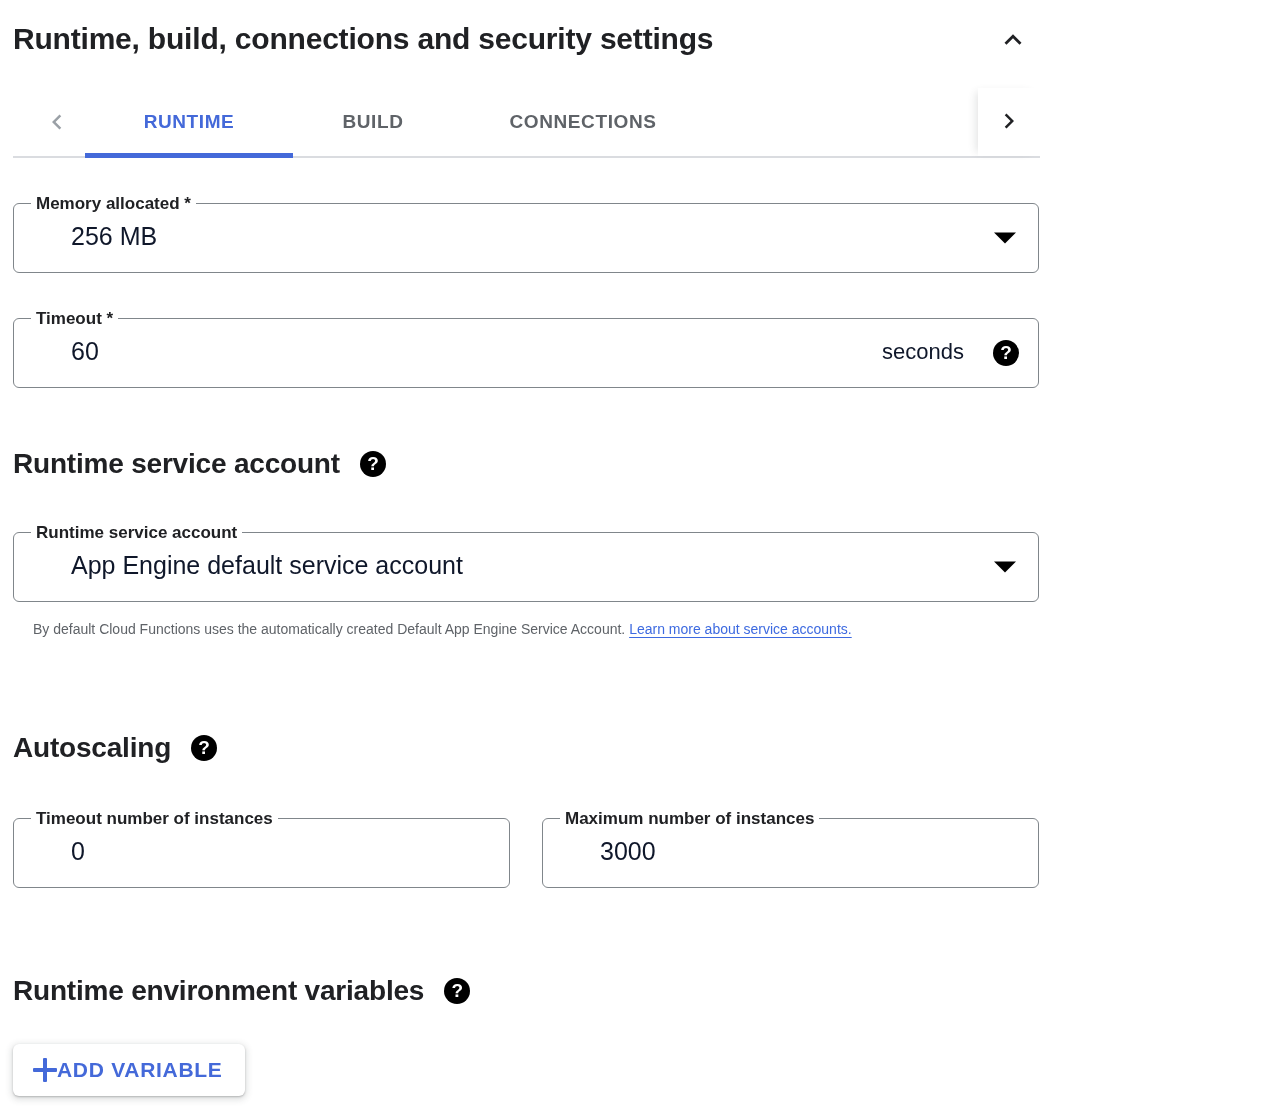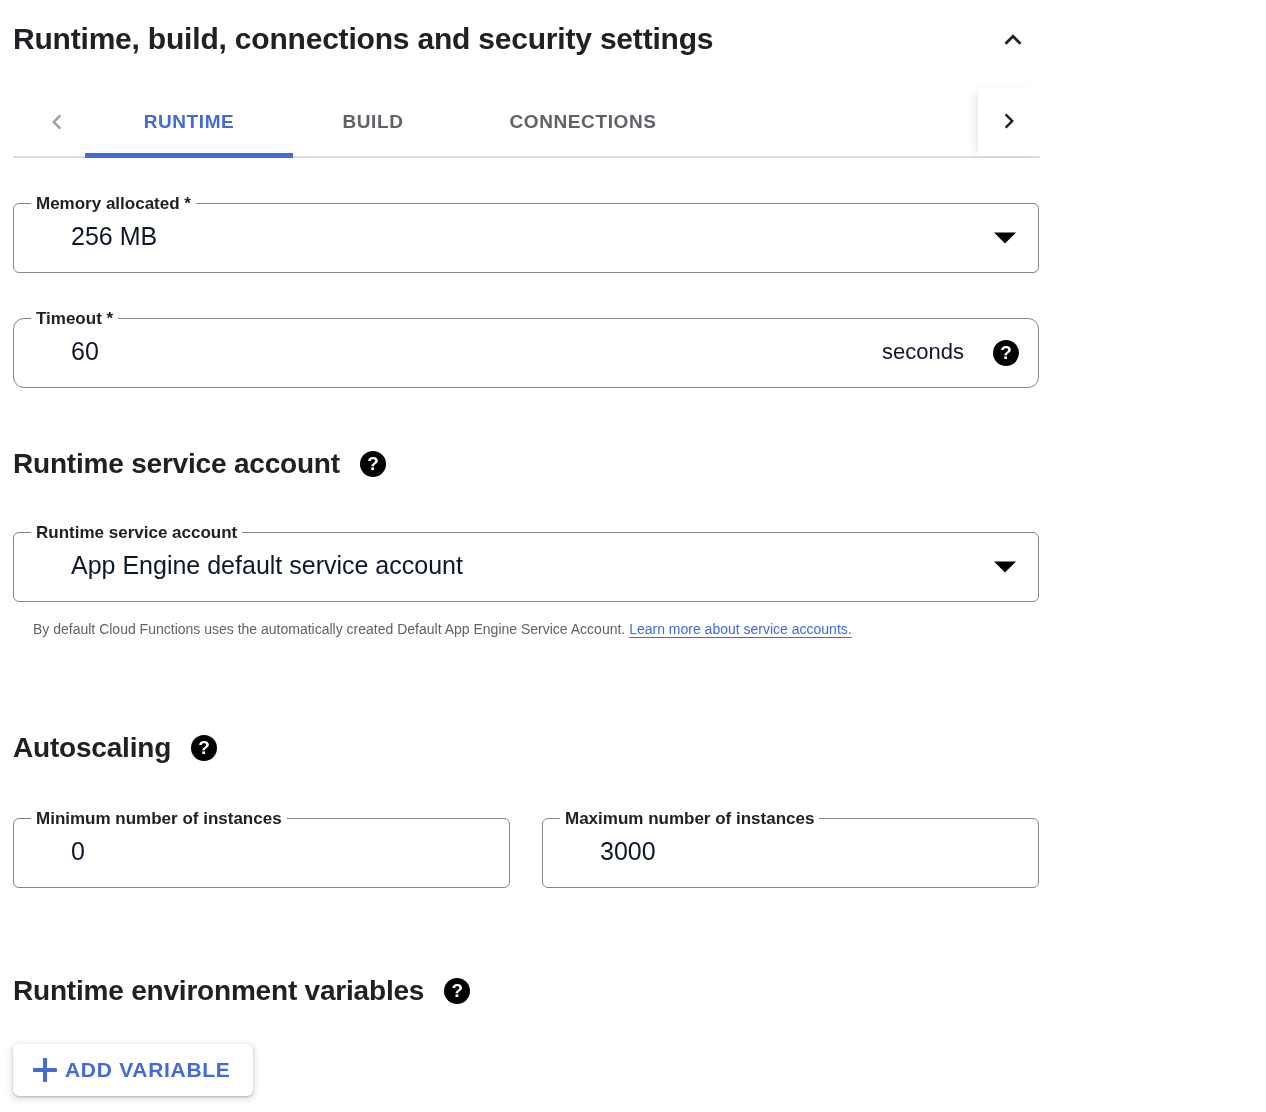--- a/index.html
+++ b/index.html
@@ -194,21 +194,21 @@
     width: 0;
     height: 0;
     border-left: 11px solid transparent;
     border-right: 11px solid transparent;
     border-top: 11px solid #000000;
     cursor: pointer;
   }
 
   
   #memory-field { left: 13px; top: 203px; width: 1026px; height: 70px; }
-  #timeout-field { left: 13px; top: 318px; width: 1026px; height: 70px; border-radius: 11px; }
+  #timeout-field { left: 13px; top: 318px; width: 1026px; height: 70px; }
   #service-account-field { left: 13px; top: 532px; width: 1026px; height: 70px; }
   #min-instances-field { left: 13px; top: 818px; width: 497px; height: 70px; }
   #max-instances-field { left: 542px; top: 818px; width: 497px; height: 70px; }
 
   
   .help-icon {
     display: inline-flex;
     align-items: center;
     justify-content: center;
     width: 26px;
@@ -268,21 +268,21 @@
   
   .add-variable-btn {
     position: absolute;
     left: 13px;
     top: 1044px;
     height: 52px;
     min-width: 120px;
     padding: 0 22px 0 20px;
     display: inline-flex;
     align-items: center;
-    gap: 8px;
+    gap: 0;
     background: #ffffff;
     border: none;
     border-radius: 6px;
     box-shadow: 0 1px 2px 0 rgba(60,64,67,0.30), 0 2px 6px 2px rgba(60,64,67,0.15);
     color: #4469d9;
     font-size: 21px;
     font-weight: 700;
     letter-spacing: 0.7px;
     font-family: "Liberation Sans", sans-serif;
     cursor: pointer;
@@ -382,21 +382,21 @@
   </div>
 
   <div class="section-heading" id="heading-autoscaling">
     <span>Autoscaling</span>
     <span class="help-icon">
         <span>?</span>
       </span>
   </div>
 
   <div class="field" id="min-instances-field">
-    <div class="legend">Minimum number of instances</div>
+    <div class="legend">Timeout number of instances</div>
     <div class="value">0</div>
   </div>
 
   <div class="field" id="max-instances-field">
     <div class="legend">Maximum number of instances</div>
     <div class="value">3000</div>
   </div>
 
   <div class="section-heading" id="heading-env-vars">
     <span>Runtime environment variables</span>

